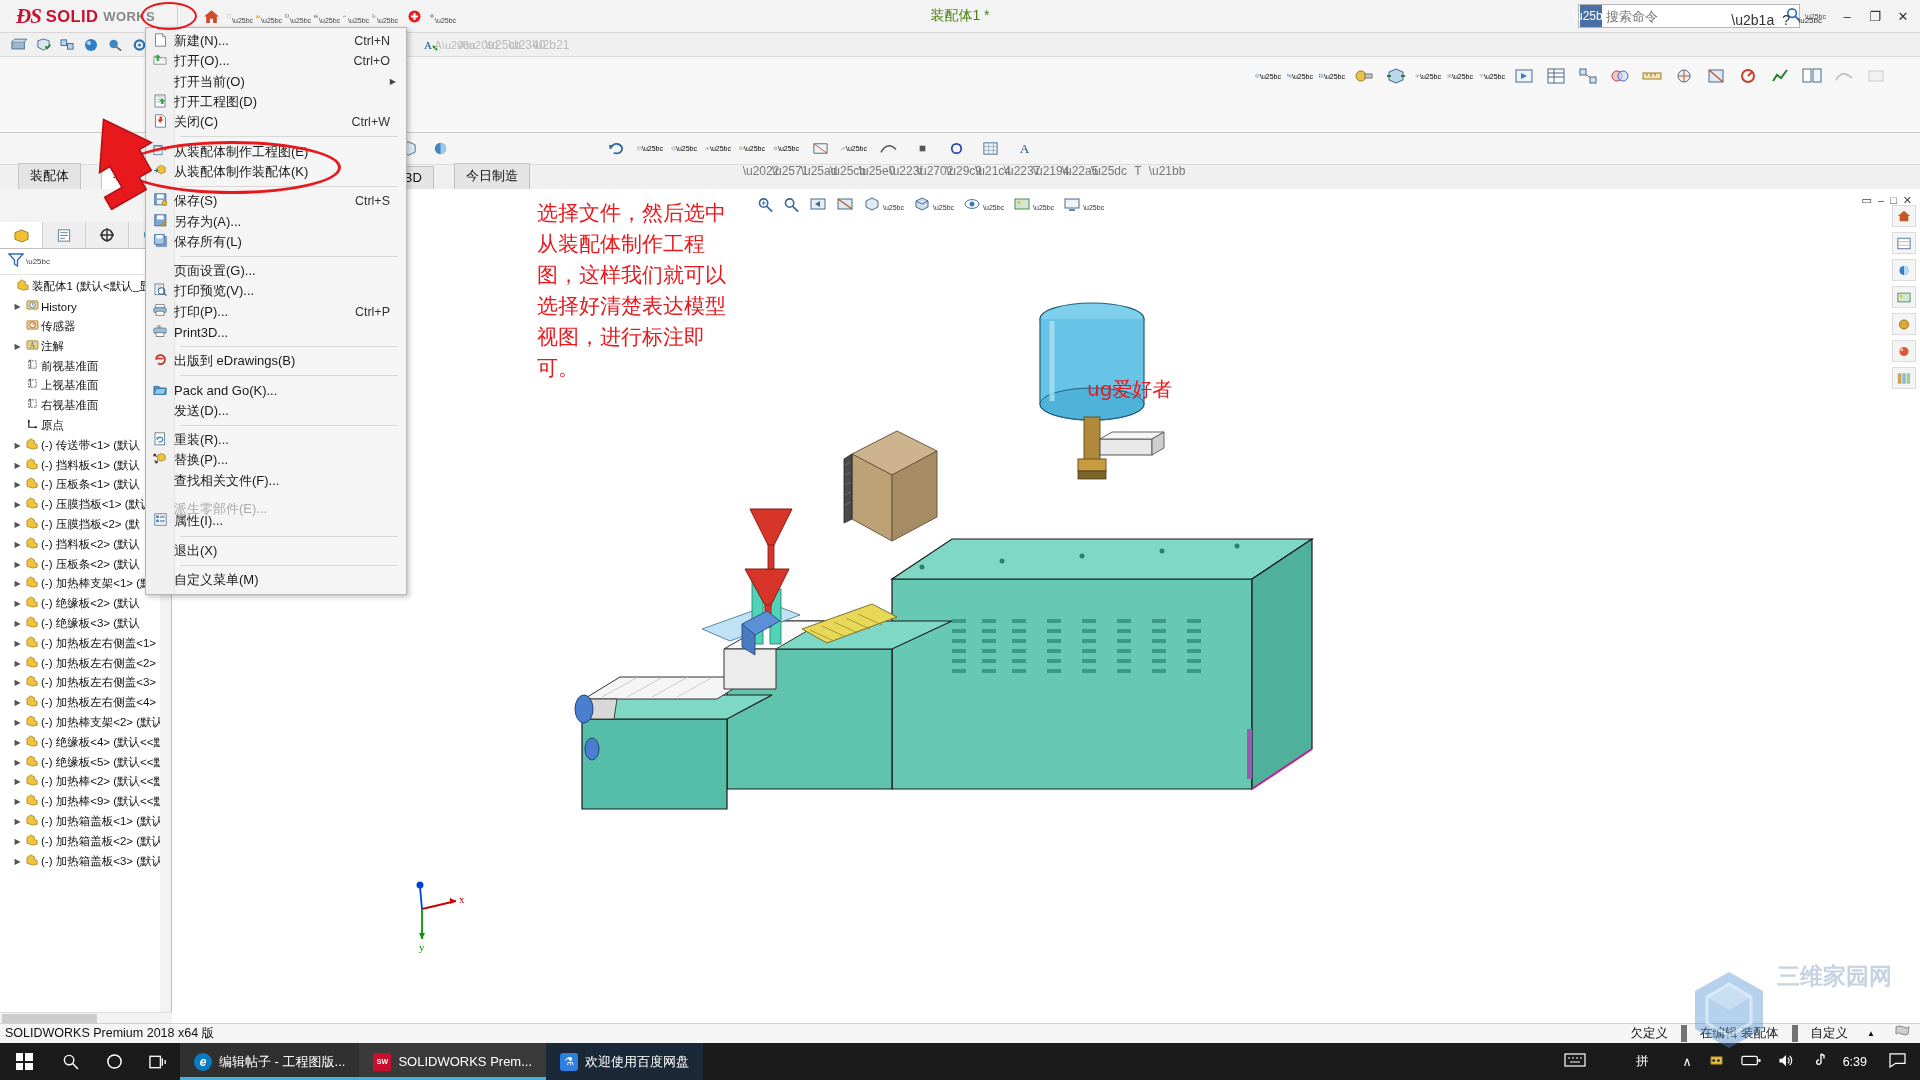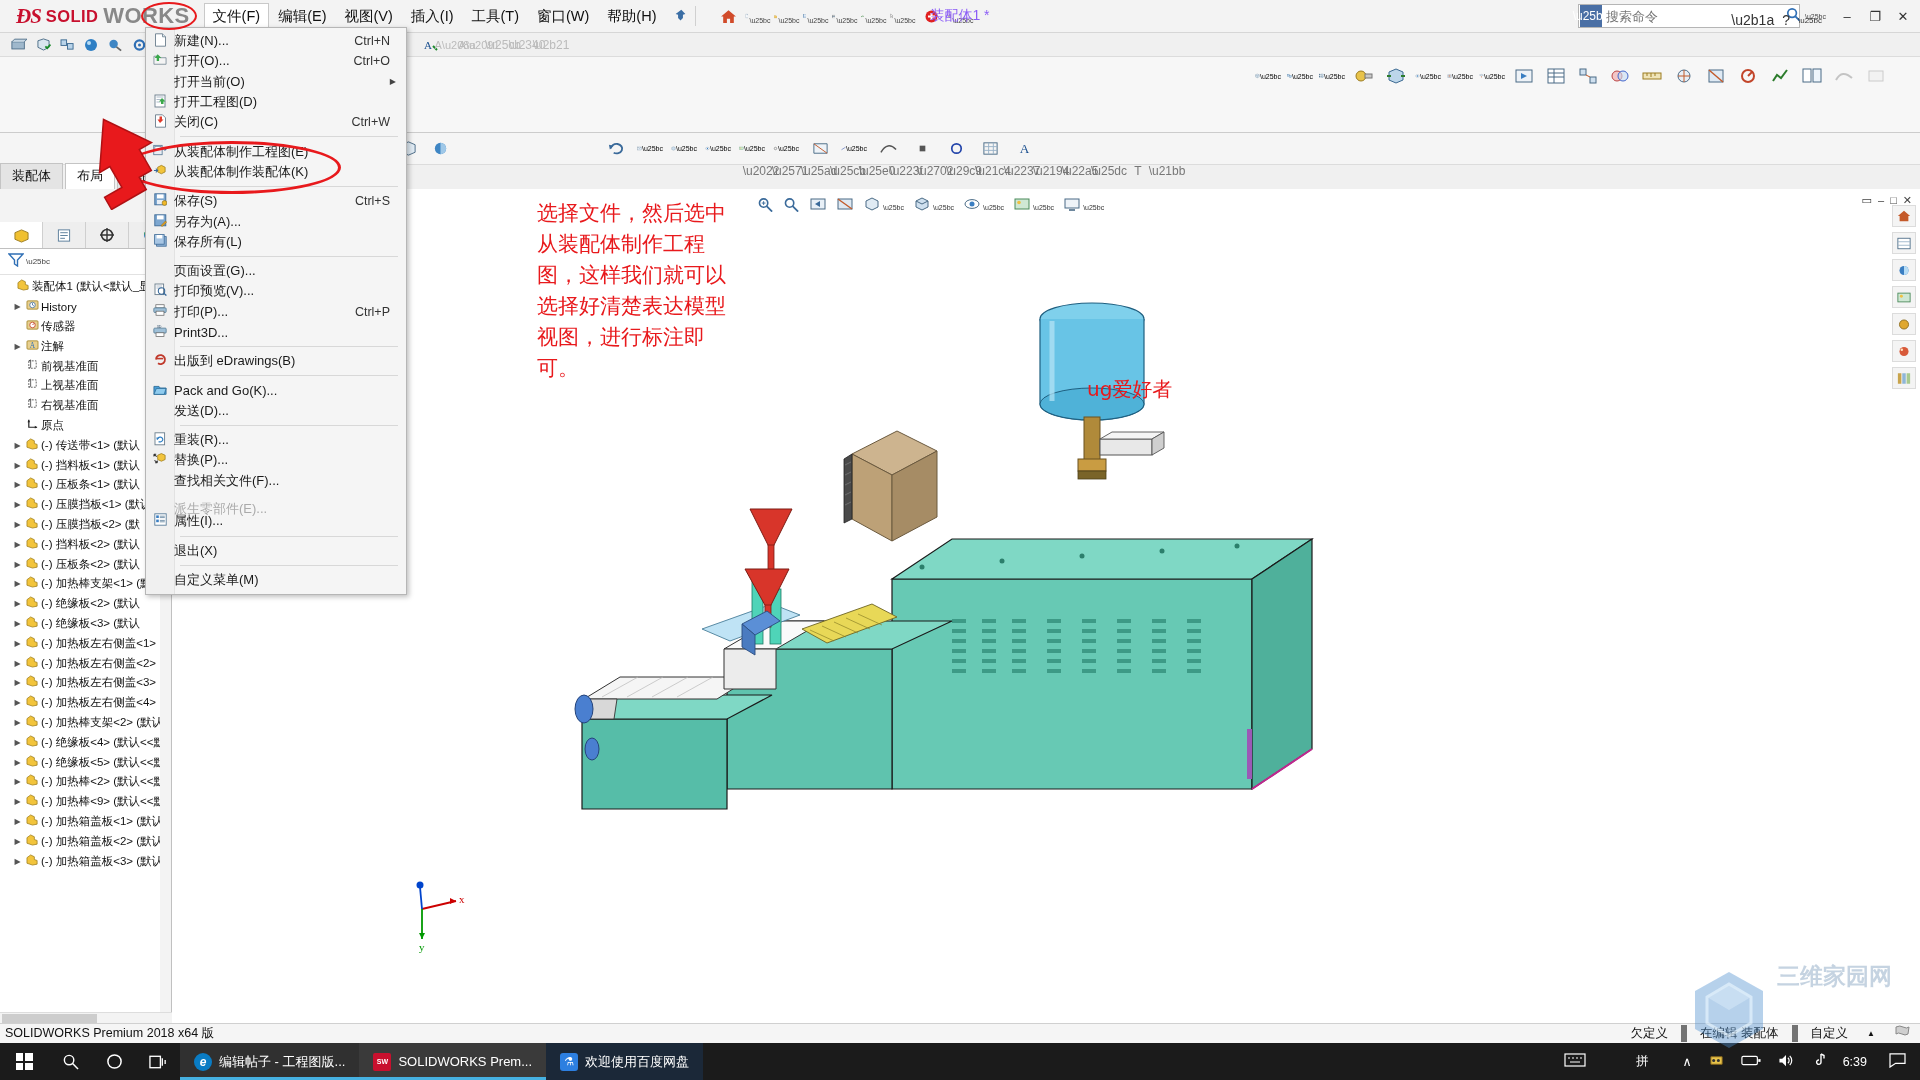--- a/index.html
+++ b/index.html
@@ -21,38 +21,38 @@
   .sw-logo {
     display: flex; align-items: center; gap: 5px;
     padding: 0 14px 0 16px; height: 33px;
   }
   .sw-logo .ds {
     font-family: "Liberation Serif", serif; font-weight: bold;
     font-size: 21px; color: #c8102e; font-style: italic;
     letter-spacing: -1px;
   }
   .sw-logo .solid { font-size: 16.5px; font-weight: bold; color: #c8102e; letter-spacing: .4px;}
-  .sw-logo .works { font-size: 22px; font-weight: bold; color: #888; letter-spacing: .4px;}
+  .sw-logo .works { font-size: 13px; font-weight: bold; color: #888; letter-spacing: .4px;}
   .menubar { display: flex; align-items: center; height: 33px; }
   .menubar .mi {
     font-size: 14.5px; color: #111; padding: 4px 9px; cursor: default;
     white-space: nowrap;
   }
   .menubar .mi.active { background: #fff; border: 1px solid #c9c9c9; padding: 3px 8px; }
   .pin-icon { margin-left: 8px; color: #2a5d9f; font-size: 15px; }
   .tb-sep { width: 1px; height: 20px; background: #d0d0d0; margin: 0 8px; }
   .tb-icons { display: flex; align-items: center; gap: 3px; margin-left: 12px; }
   .tbi {
     width: 26px; height: 24px; display: flex; align-items: center; justify-content: center;
     font-size: 14px; position: relative; cursor: default;
   }
   .tbi .caret { font-size: 7px; color: #444; margin-left: 1px; position: relative; top: 4px;}
   .doc-title {
     position: absolute; left: 50%; transform: translateX(-50%);
-    font-size: 14px; color: #8b5cf6;
+    font-size: 14px; color: #4d7c0f;
   }
   .search-box {
     position: absolute; right: 120px; top: 4px; width: 222px; height: 24px;
     background: #fff; border: 1px solid #b5b5b5; display: flex; align-items: center;
   }
   .search-box .sicon {
     width: 22px; height: 22px; background: #4a6fa5; color: #fff; font-size: 12px;
     display: flex; align-items: center; justify-content: center; margin: 0 4px 0 1px;
   }
   .search-box input {
@@ -87,21 +87,21 @@
   .ribbon-row2 { position: absolute; left: 750px; top: 104px; display: flex; gap: 7px; }
   .ribbon-row2 .rbi2 { width: 22px; height: 20px; display:flex; align-items:center; justify-content:center; font-size:12px; color:#777;}
 
   
   .tabstrip {
     position: absolute; left: 0; top: 165px; width: 1920px; height: 24px;
     display: flex; align-items: flex-end; font-size: 13px;
   }
   .tab {
     padding: 3px 11px 4px; border: 1px solid #c4c4c4; border-bottom: none;
-    background: #e4e4e4; margin-right: 2px; color: #111; cursor: default;
+    background: #e4e4e4; margin-right: 2px; color: #111; cursor: default; margin-left: 18px;
   }
   .tab.sel { background: #fff; }
 
   
   .leftpanel {
     position: absolute; left: 0; top: 222px; width: 172px; bottom: 57px;
     background: #fff; border-right: 1px solid #c0c0c0;
   }
   .lp-tabs {
     display: flex; height: 27px; border-bottom: 1px solid #c0c0c0; background: #eee;
@@ -245,34 +245,20 @@
 </head>
 <body>
 
 <div id="app">
 
   <div class="titlebar">
     <div class="sw-logo">
       <span class="ds">ĐS</span>
       <span class="solid">SOLID</span>
         <span class="works">WORKS</span>
-    </div>
-    <div class="menubar">
-      <div class="mi active">文件(F)</div>
-      <div class="mi">编辑(E)</div>
-      <div class="mi">视图(V)</div>
-      <div class="mi">插入(I)</div>
-      <div class="mi">工具(T)</div>
-      <div class="mi">窗口(W)</div>
-      <div class="mi">帮助(H)</div>
-      <span class="pin-icon">
-        <svg width="13" height="13" viewBox="0 0 16 16">
-            <path d="M9 1 L14 6 L11 7 L11 11 L8 14 L5 11 L5 7 L2 6 Z" fill="#3b6ea5"></path>
-          </svg>
-      </span>
     </div>
     <div class="tb-sep"></div>
     <div class="tb-icons">
       <div class="tbi">
         <svg width="17" height="17" viewBox="0 0 16 16">
             <path d="M8 2 L15 8 L13 8 L13 14 L9.5 14 L9.5 10 L6.5 10 L6.5 14 L3 14 L3 8 L1 8 Z" fill="#d14b2a"></path>
           </svg>
       </div>
       <div class="tbi">
         <svg width="16" height="16" viewBox="0 0 16 16">

